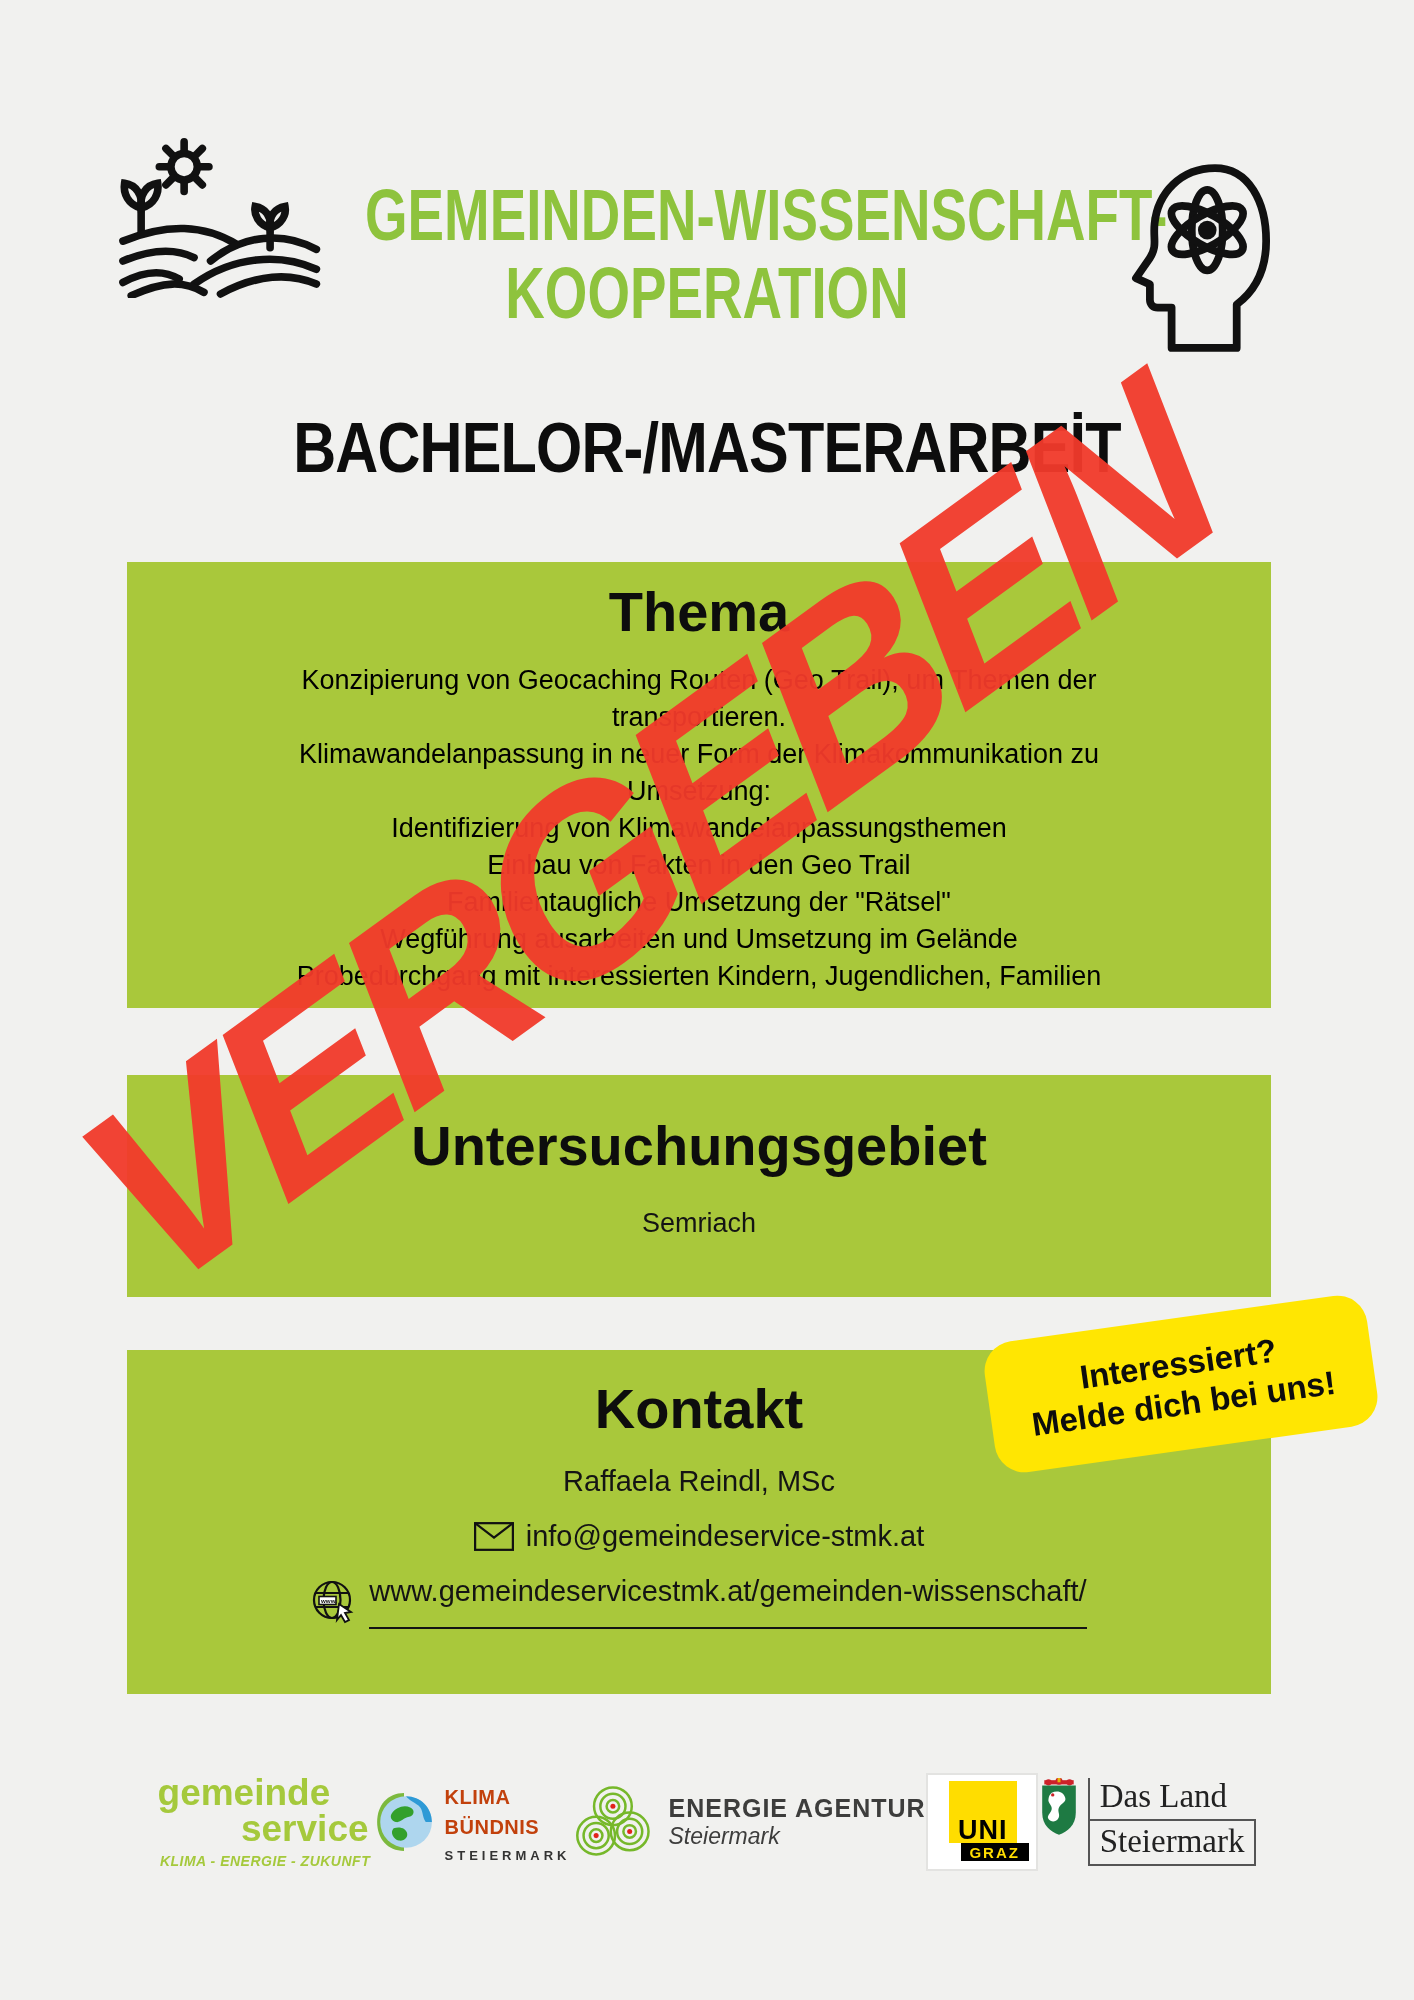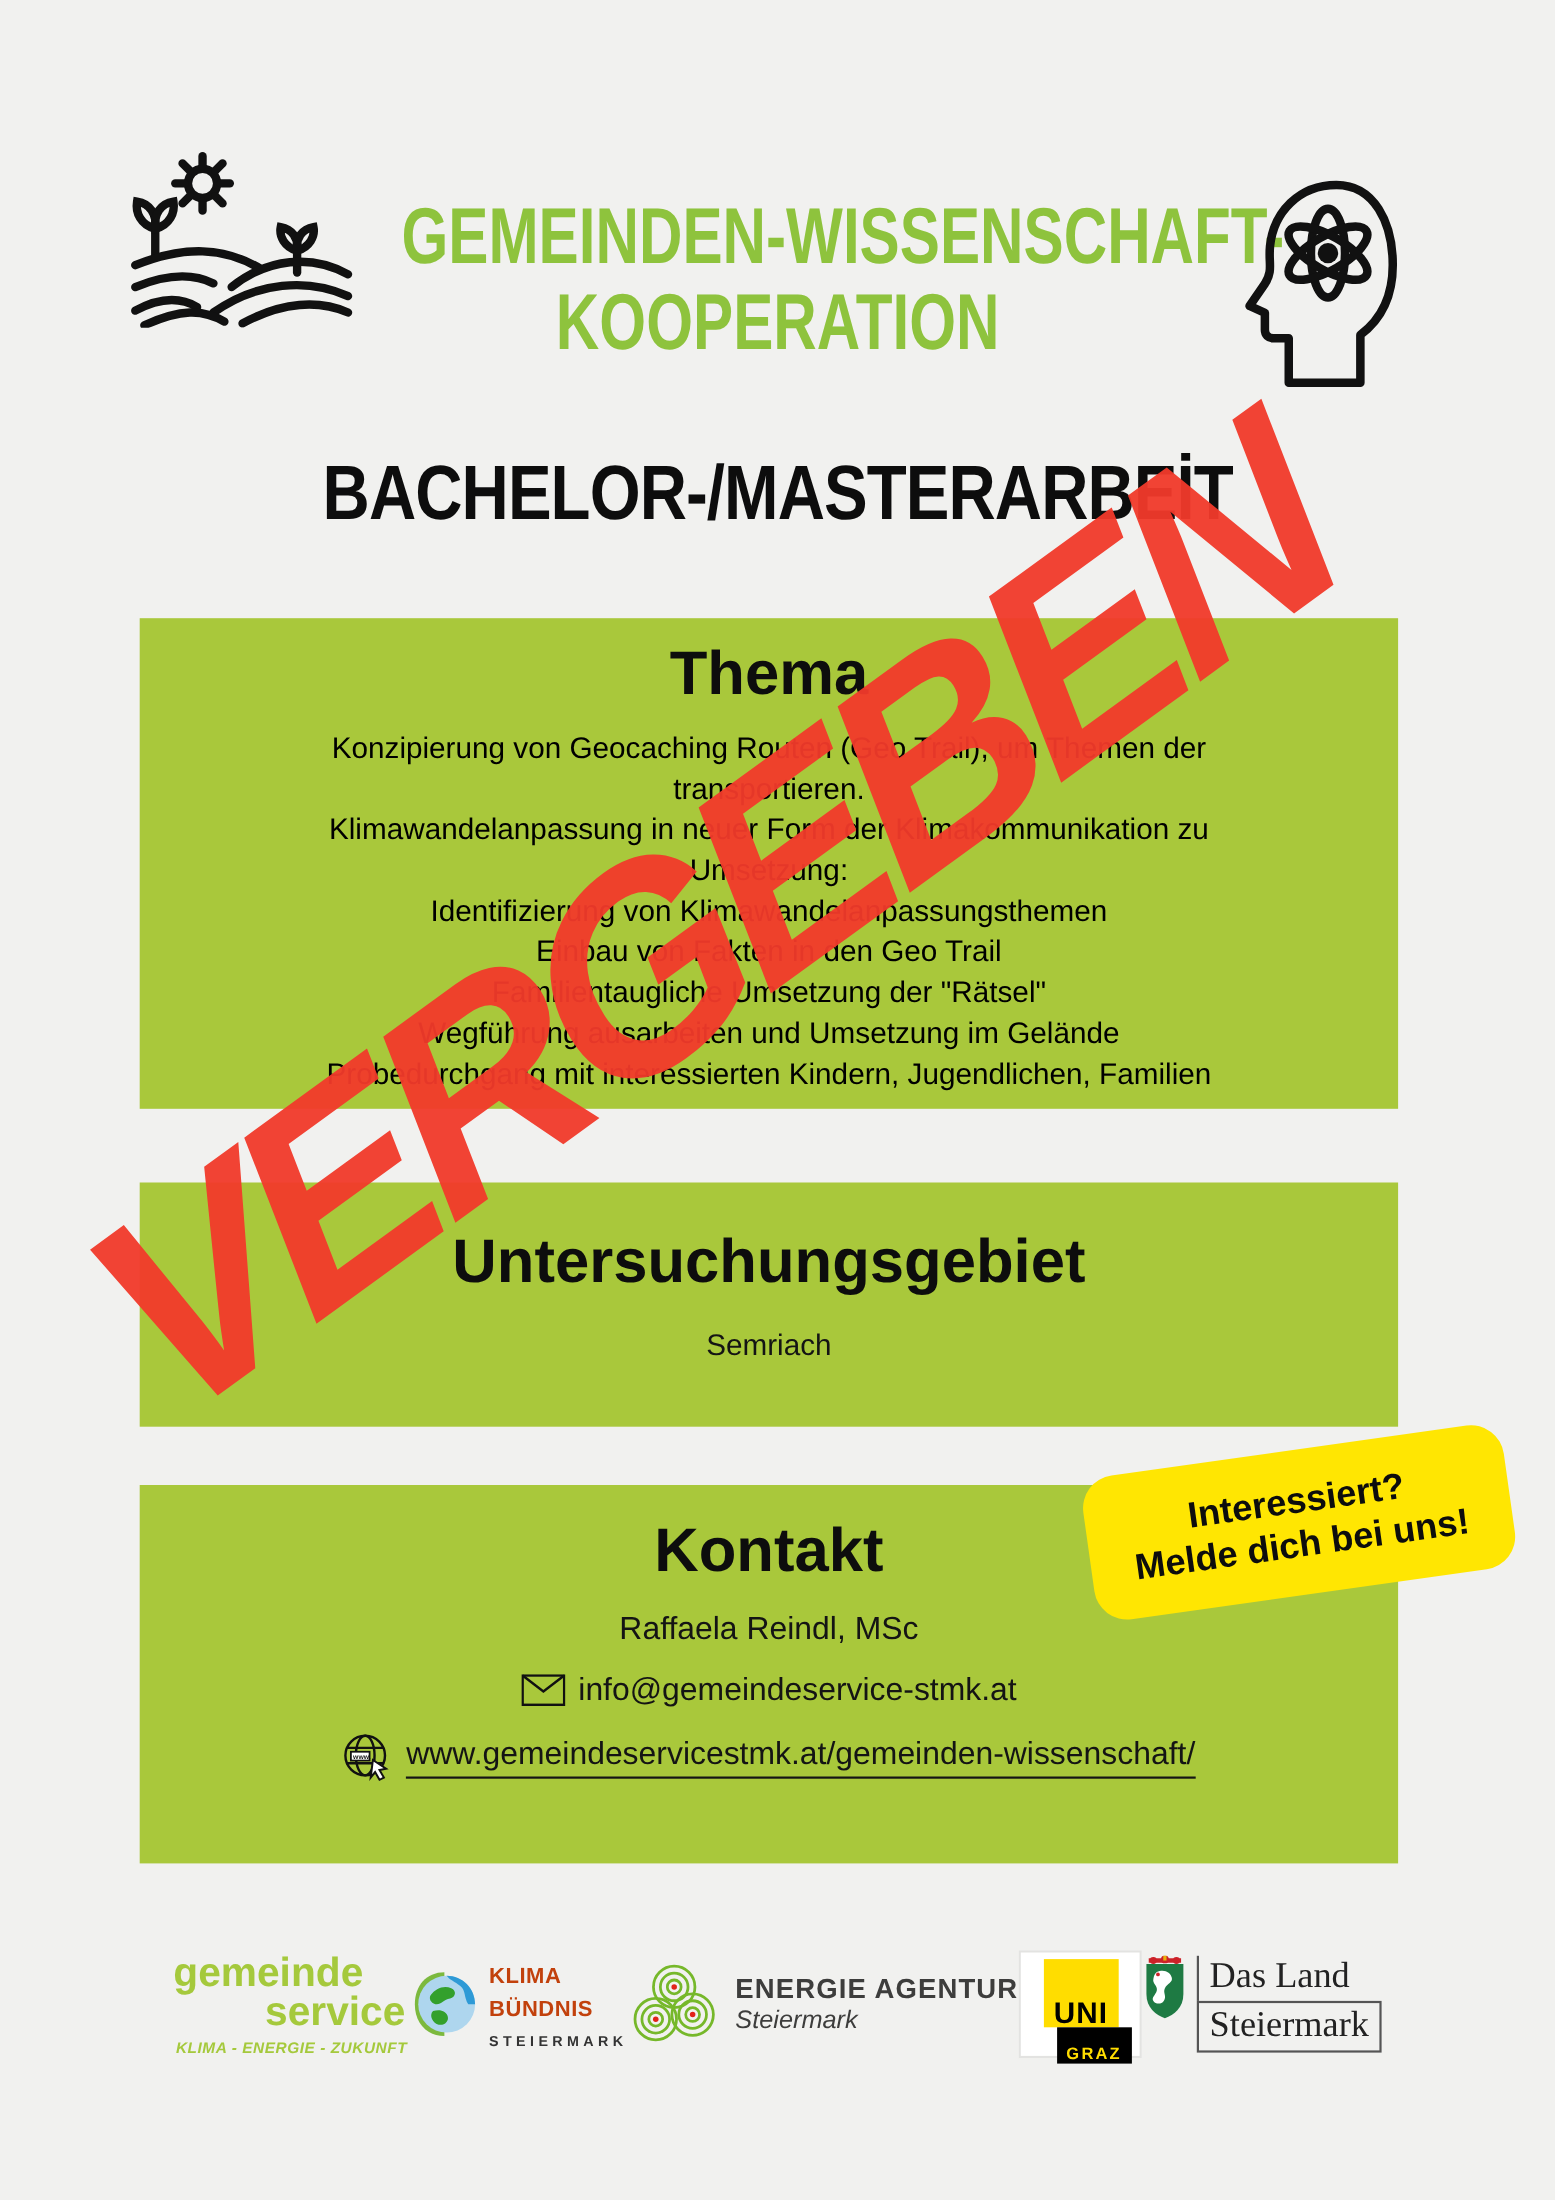--- a/index.html
+++ b/index.html
@@ -39,21 +39,21 @@
   }
   .box-thema .box-heading { padding-top:17px; }
   .box-gebiet .box-heading { padding-top:38px; }
   .box-kontakt .box-heading { padding-top:26px; }
   .thema-body { margin-top:18px; text-align:center; font-size:27px; line-height:37px; color:#000000; }
   .gebiet-location { margin-top:30px; text-align:center; font-size:27px; color:#141414; }
   .kontakt-rows { margin-top:24px; display:flex; flex-direction:column; align-items:center; gap:22px; }
   .k-row { display:flex; align-items:center; justify-content:center; gap:12px; font-size:29px; color:#141414; }
   .k-name { font-size:29px; }
   .k-icon { display:inline-flex; align-items:center; }
-  .k-web-text { border-bottom:2px solid #141414; padding-bottom:3px; }
+  .k-web-text { border-bottom:2px solid #141414; padding-bottom:19px; }
   
   .badge {
     position:absolute; left:988px; top:1318px; width:386px; height:132px;
     background:#ffe602; border-radius:30px; transform:rotate(-8deg);
     display:flex; flex-direction:column; justify-content:center; align-items:center;
     z-index:40; gap:2px;
   }
   .badge div { font-size:33px; font-weight:bold; color:#0d0d0d; white-space:nowrap; }
   
   .stamp {
@@ -82,22 +82,22 @@
   .kb-txt .l1, .kb-txt .l2 { font-size:20px; font-weight:900; line-height:30px; color:#c2410c; letter-spacing:0.5px; }
   .kb-txt .l3 { margin-top:6px; font-size:13px; font-weight:bold; letter-spacing:4px; color:#333; }
   
   .ea-txt .l1 { font-size:25px; font-weight:bold; color:#3d3d3c; letter-spacing:1px; }
   .ea-txt .l2 { font-size:23px; font-style:italic; color:#3d3d3c; }
   
   .ug { position:relative; width:112px; height:98px; background:#fff; border:2px solid #e3e3e1; }
   .ug-yellow { position:absolute; right:19px; top:6px; width:68px; height:62px; background:#fd0;
                display:flex; align-items:flex-end; justify-content:center; }
   .ug-uni { font-size:27px; font-weight:900; color:#000; letter-spacing:1px; line-height:26px; }
-  .ug-bar { position:absolute; right:7px; top:68px; width:68px; height:33px; background:#000;
-            display:flex; align-items:flex-end; justify-content:center; }
+  .ug-bar { position:absolute; right:7px; top:68px; width:68px; height:18px; background:#000;
+            display:flex; align-items:center; justify-content:center; }
   .ug-graz { font-size:15px; font-weight:900; color:#fd0; letter-spacing:2px; }
   
   .dls { display:flex; align-items:flex-start; gap:8px; }
   .dls-txt { font-family:"Liberation Serif", serif; color:#222; }
   .dls-l1 { font-size:33px; border-left:2px solid #555; padding:0 10px 4px 10px; }
   .dls-l2 { font-size:33px; border:2px solid #555; padding:2px 10px 4px 10px; }
   svg { display:block; }
 </style>
 </head>
 <body>

